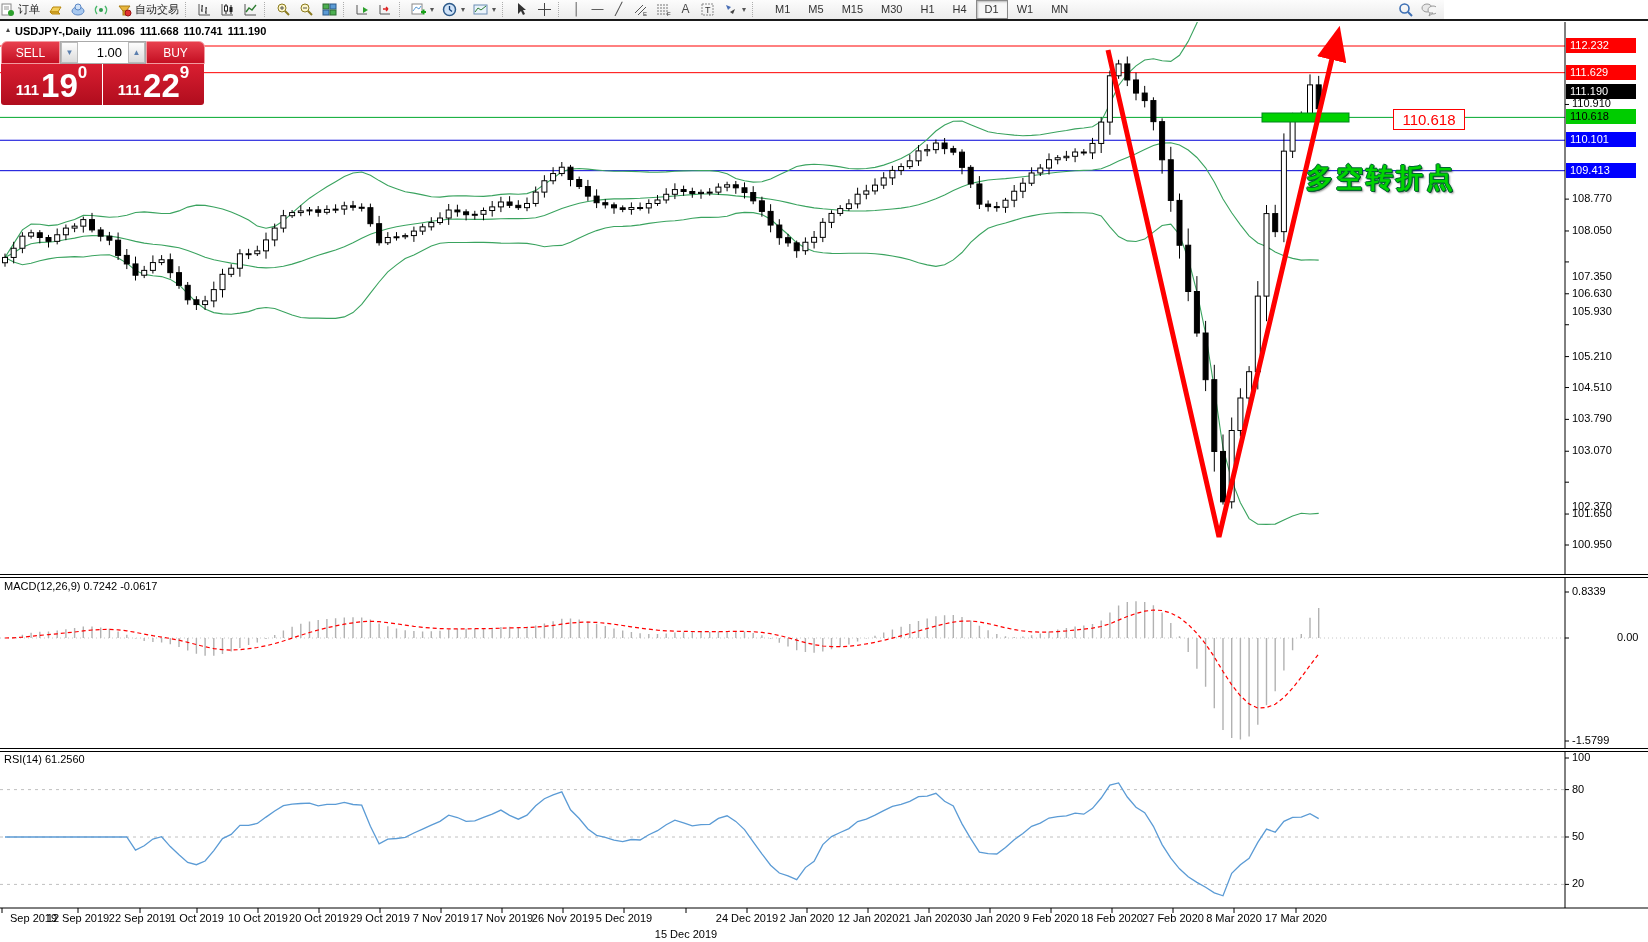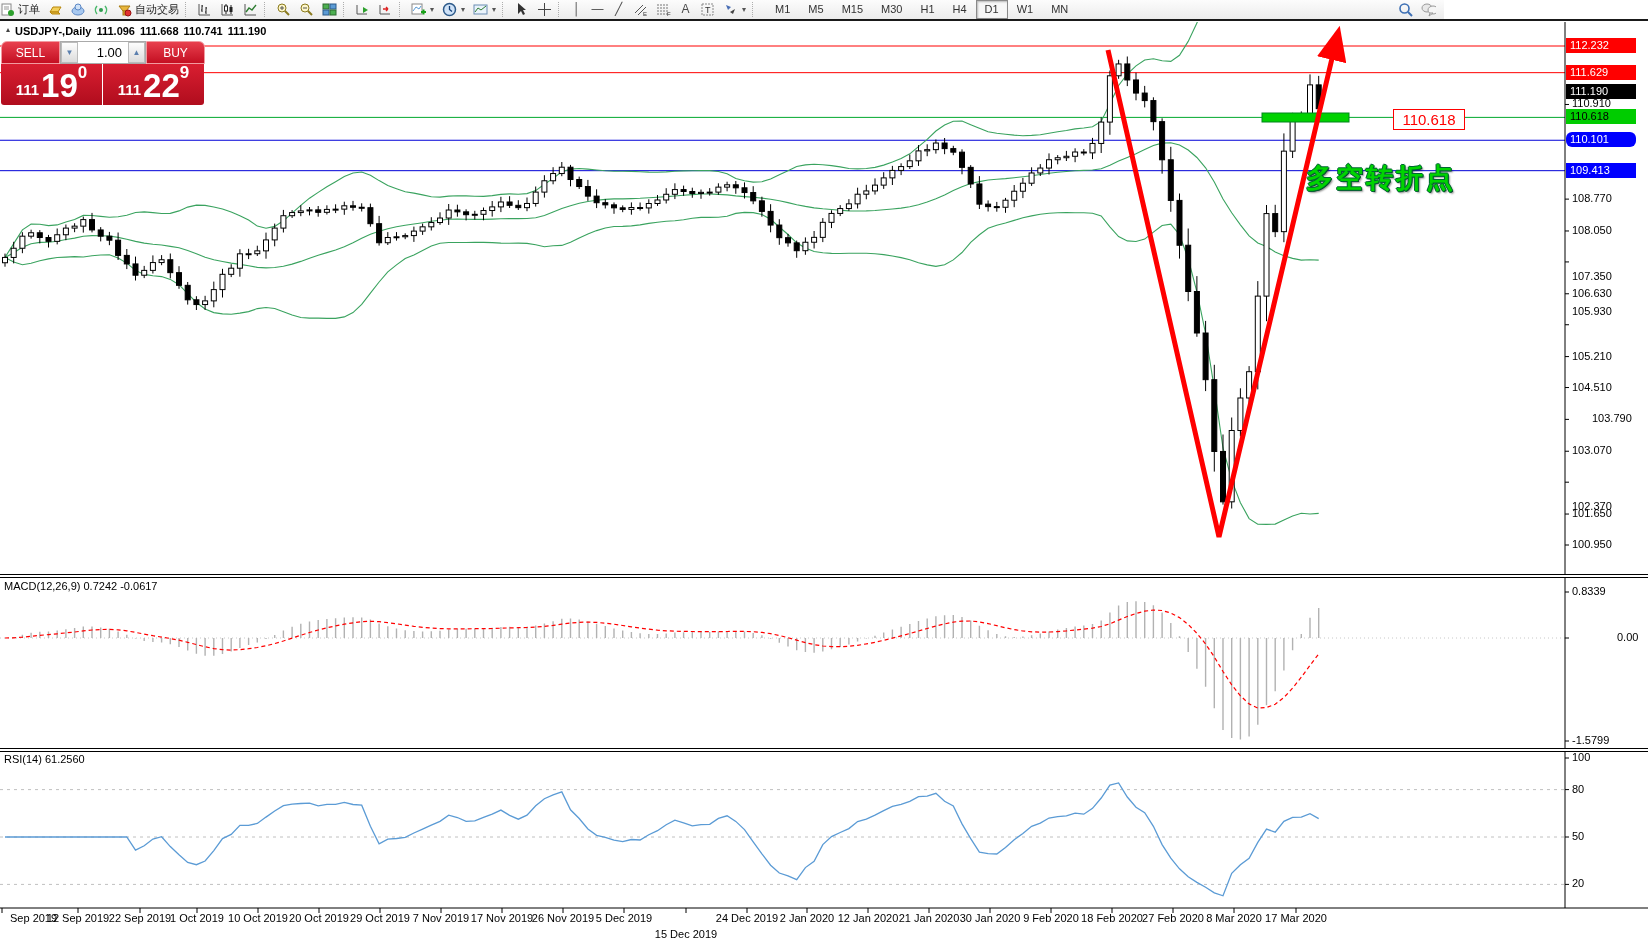--- a/index.html
+++ b/index.html
@@ -581,31 +581,31 @@
 <div class="ind-label" style="top:753px">RSI(14) 61.2560</div>
 
 <div class="price-box">110.618</div>
 <div class="cn-note">多空转折点</div>
 
 <div id="axis-labels">
     <div class="plabel" style="top: 38px; background: rgb(255, 0, 0); color: rgb(255, 255, 255);">112.232</div>
     <div class="plabel" style="top: 64.6707px; background: rgb(255, 0, 0); color: rgb(255, 255, 255);">111.629</div>
     <div class="plabel" style="top: 84.0877px; background: rgb(0, 0, 0); color: rgb(255, 255, 255);">111.190</div>
     <div class="plabel" style="top: 109.387px; background: rgb(0, 204, 0); color: rgb(0, 0, 0);">110.618</div>
-    <div class="plabel" style="top: 132.254px; background: rgb(0, 0, 255); color: rgb(255, 255, 255); border-radius: 6px;">110.101</div>
+    <div class="plabel" style="top: 132.254px; background: rgb(0, 0, 255); color: rgb(255, 255, 255);">110.101</div>
     <div class="plabel" style="top: 162.684px; background: rgb(0, 0, 255); color: rgb(255, 255, 255);">109.413</div>
     <div class="ptick" style="top: 97.4721px;">110.910</div>
     <div class="ptick" style="top: 192.124px;">108.770</div>
     <div class="ptick" style="top: 223.97px;">108.050</div>
     <div class="ptick" style="top: 254.931px; margin-top: 15px;">107.350</div>
     <div class="ptick" style="top: 286.776px;">106.630</div>
     <div class="ptick" style="top: 305px;">105.930</div>
     <div class="ptick" style="top: 349.583px;">105.210</div>
     <div class="ptick" style="top: 380.544px;">104.510</div>
-    <div class="ptick" style="top: 412.39px; margin-left: 20px;">103.790</div>
+    <div class="ptick" style="top: 412.39px;">103.790</div>
     <div class="ptick" style="top: 444.235px;">103.070</div>
     <div class="ptick" style="top: 500px;">102.370</div>
     <div class="ptick" style="top: 507.042px;">101.650</div>
     <div class="ptick" style="top: 538.003px;">100.950</div>
     <div class="ptick" style="top: 585px;">0.8339</div>
     <div class="ptick" style="top: 631px; padding-left: 45px;">0.00</div>
     <div class="ptick" style="top: 734px;">-1.5799</div>
     <div class="ptick" style="top: 751px;">100</div>
     <div class="ptick" style="top: 782.6px;">80</div>
     <div class="ptick" style="top: 830px;">50</div>

